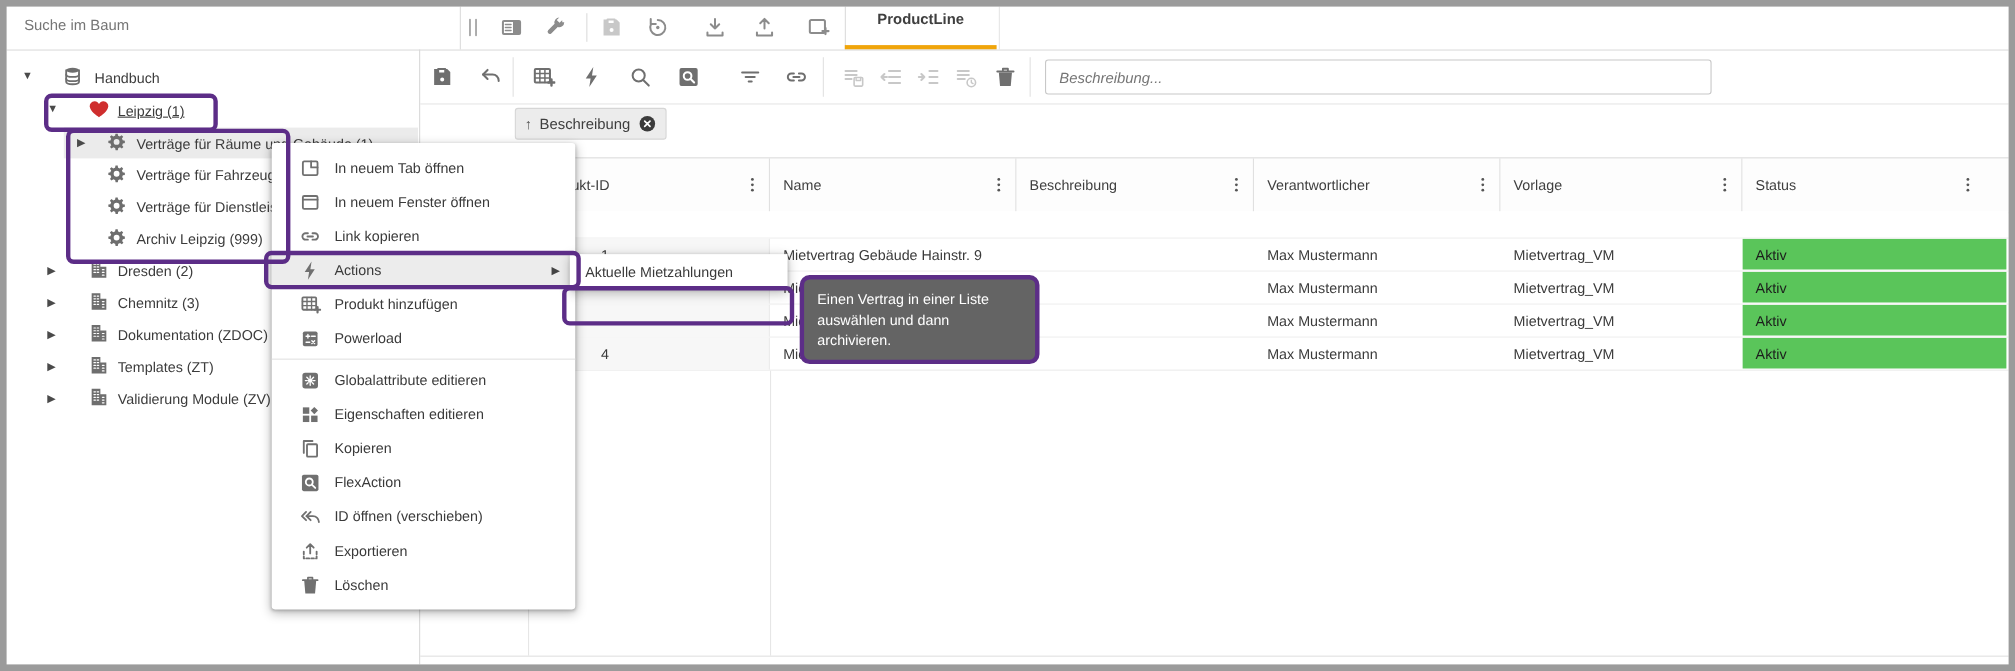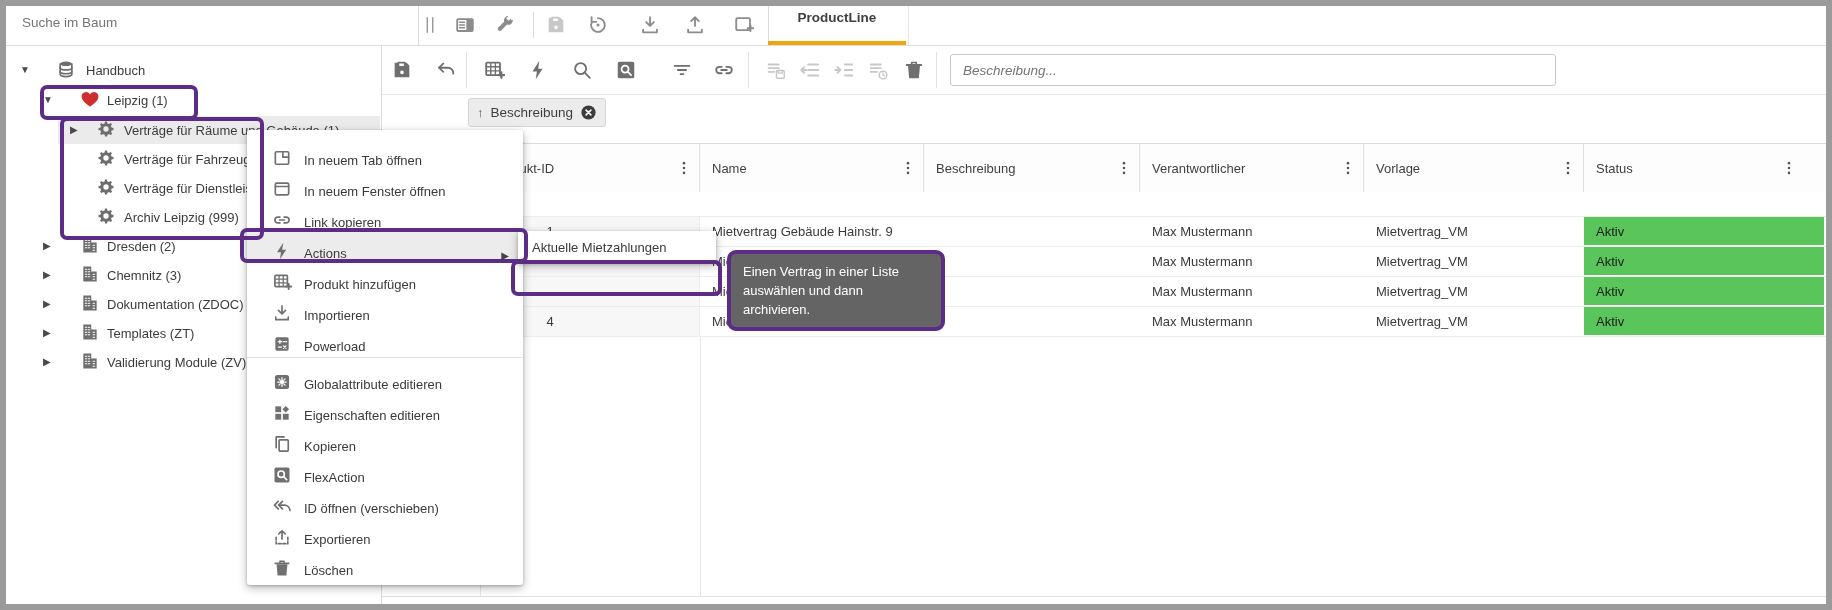--- a/index.html
+++ b/index.html
@@ -57,21 +57,21 @@
   .td{box-sizing:border-box;display:flex;align-items:center;font-size:13px;color:#3a3a3a;overflow:hidden;white-space:nowrap}
   .td.c0{background:#ededed;border-right:1px solid #e0e0e0}
   .td.c1{background:#f7f7f7;border-right:1px solid #ececec;justify-content:flex-start}
   .td.c1 span{display:block;width:140px;text-align:center}
   .td.pad{padding-left:12px}
   .status-cell{margin:0 2px 1px 0;align-self:stretch;display:flex;align-items:center;padding-left:12px;flex:1;color:#1c1c1c}
 
   
   .menu{position:absolute;left:247px;top:130px;width:276px;background:#fff;border-radius:3px;z-index:40;
     box-shadow:0 3px 10px rgba(0,0,0,.28),0 1px 3px rgba(0,0,0,.2);padding:7px 0}
-  .mi{height:31px;display:flex;align-items:flex-end;cursor:pointer;position:relative}
+  .mi{height:31px;display:flex;align-items:center;cursor:pointer;position:relative}
   .mi .mico{margin-left:25px;width:20px;height:20px;color:#707070}
   .mi .mico svg{width:20px;height:20px;display:block;fill:none;stroke:currentColor;stroke-width:2;stroke-linecap:round;stroke-linejoin:round}
   .mi .mlabel{margin-left:12px;font-size:13px;color:#3a3a3a;white-space:nowrap}
   .mi.hl{background:#ececec}
   .mi .subarrow{position:absolute;right:14px;font-size:10px;color:#444}
   .mdiv{height:1px;background:#e2e2e2;margin:3px 0}
 
   
   .submenu{position:absolute;left:518px;top:231px;width:198px;background:#fff;z-index:50;
     box-shadow:0 3px 10px rgba(0,0,0,.28),0 1px 3px rgba(0,0,0,.2)}
@@ -161,21 +161,21 @@
       </span>
       <span class="tlabel" style="left: 80px;">Handbuch</span>
     </div>
     <div class="tree-item" style="top: 86px;">
       <span class="arrow" style="left: 37px;">▼</span>
       <span class="ticon" style="left: 74px; color: rgb(207, 46, 46);">
         <svg viewBox="0 0 24 24" fill="none" stroke="currentColor" stroke-width="2" stroke-linecap="round" stroke-linejoin="round">
           <path d="M12 21S3.8 15.9 2.4 11.3A5.3 5.3 0 0 1 12 6.6a5.3 5.3 0 0 1 9.6 4.7C20.2 15.9 12 21 12 21z" fill="currentColor" stroke="none"></path>
         </svg>
       </span>
-      <span class="tlabel" style="left: 101px;">Leipzig (1)</span>
+      <span class="tlabel" style="left: 101px; text-decoration: underline;">Leipzig (1)</span>
     </div>
     <div class="tree-item hl" style="top: 116px;">
       <span class="arrow" style="left: 12px;">▶</span>
       <span class="ticon" style="left: 38px;">
         <svg viewBox="0 0 24 24" fill="none" stroke="currentColor" stroke-width="2" stroke-linecap="round" stroke-linejoin="round">
           <path d="M21 13.2v-2.4l-2.4-.5a6.9 6.9 0 0 0-.8-1.9l1.4-2-1.7-1.7-2 1.4a6.9 6.9 0 0 0-1.9-.8L13.2 3h-2.4l-.5 2.4a6.9 6.9 0 0 0-1.9.8l-2-1.4-1.7 1.7 1.4 2a6.9 6.9 0 0 0-.8 1.9L3 10.8v2.4l2.4.5c.2.7.4 1.3.8 1.9l-1.4 2 1.7 1.7 2-1.4c.6.4 1.2.6 1.9.8l.5 2.4h2.4l.5-2.4c.7-.2 1.3-.4 1.9-.8l2 1.4 1.7-1.7-1.4-2c.4-.6.6-1.2.8-1.9l2.4-.5zM12 15.2a3.2 3.2 0 1 1 0-6.4 3.2 3.2 0 0 1 0 6.4z" fill="currentColor" stroke="none" fill-rule="evenodd"></path>
         </svg>
       </span>
       <span class="tlabel" style="left: 66px;">Verträge für Räume und Gebäude (1)</span>
     </div>
@@ -524,29 +524,20 @@
           <rect x="3.5" y="4" width="15" height="13.5" rx="1"></rect>
           <path d="M3.5 8.5h15M8.5 4v13.5M13.5 4v13.5M3.5 13h15" stroke-width="1.5"></path>
           <path d="M17 17.5h6m-3-3v6" stroke-width="2.4"></path>
         </svg>
       </span>
       <span class="mlabel">Produkt hinzufügen</span>
     </div>
     <div class="mi">
       <span class="mico">
         <svg viewBox="0 0 24 24" fill="none" stroke="currentColor" stroke-width="2" stroke-linecap="round" stroke-linejoin="round">
-          <path d="M12 3.5v9.5m-4.2-4.2L12 13l4.2-4.2"></path>
-          <path d="M4.5 17v3h15v-3"></path>
-        </svg>
-      </span>
-      <span class="mlabel">Importieren</span>
-    </div>
-    <div class="mi">
-      <span class="mico">
-        <svg viewBox="0 0 24 24" fill="none" stroke="currentColor" stroke-width="2" stroke-linecap="round" stroke-linejoin="round">
           <rect x="4" y="4" width="16" height="16" rx="2" fill="currentColor" stroke="none"></rect>
           <path d="M7.5 9.2h4M9.5 7.2v4M13.5 9.2h4" stroke="#fff" stroke-width="1.5"></path>
           <path d="m13.8 14.2 3 3m0-3-3 3" stroke="#fff" stroke-width="1.5"></path>
           <path d="M7.5 15.7h4" stroke="#fff" stroke-width="1.5"></path>
         </svg>
       </span>
       <span class="mlabel">Powerload</span>
     </div>
     <div class="mdiv"></div>
     <div class="mi">

